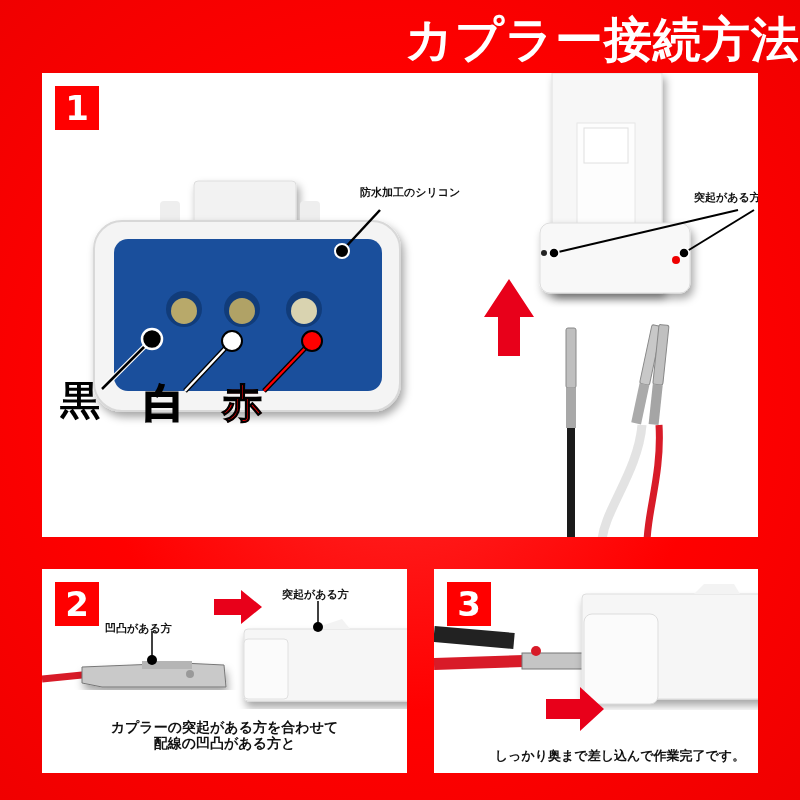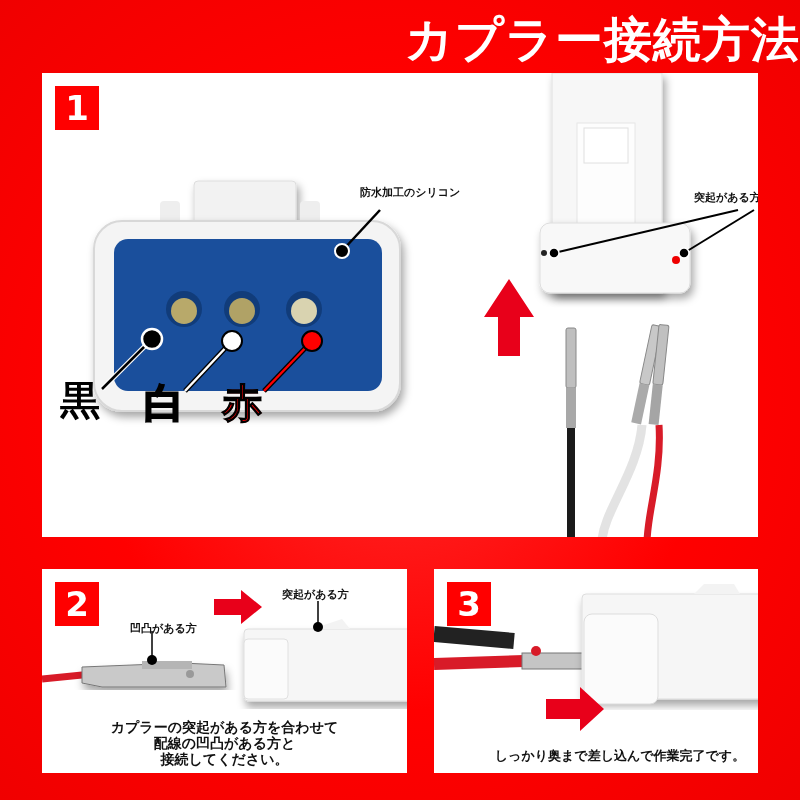--- a/index.html
+++ b/index.html
@@ -129,26 +129,25 @@
     <g>
       <polygon points="172,30 199,30 199,21 220,38 199,55 199,46 172,46" fill="#e8001a"></polygon>
     </g>
 
     <rect x="202" y="60" width="180" height="72" rx="4" fill="#f6f6f6" stroke="#ddd" filter="url(#sh2)"></rect>
     <rect x="202" y="70" width="44" height="60" rx="4" fill="#fbfbfb" stroke="#e0e0e0"></rect>
     <polygon points="270,60 300,50 308,60" fill="#f3f3f3"></polygon>
     <line x1="276" y1="58" x2="276" y2="32" stroke="#000" stroke-width="1.5"></line>
     <circle cx="276" cy="58" r="5" fill="#000"></circle>
   </svg>
-  <div class="label-s" style="left:88px;top:52px;">凹凸がある方</div>
+  <div class="label-s" style="left:63px;top:52px;">凹凸がある方</div>
   <div class="label-s" style="left:240px;top:18px;">突起がある方</div>
   <div class="caption" style="left:0;top:150px;width:365px;font-size:14px;line-height:16px;">
     <div>カプラーの突起がある方を合わせて</div>
     <div>配線の凹凸がある方と</div>
-    <div>接続してください。</div>
   </div>
 </div>
 
 <div class="panel p3">
   <div class="badge" style="left:13px;top:13px;">3</div>
   <svg width="324" height="204">
     <defs>
         <filter id="sh3">
           <feDropShadow dx="2" dy="6" stdDeviation="4" flood-opacity="0.35"></feDropShadow>
         </filter>

